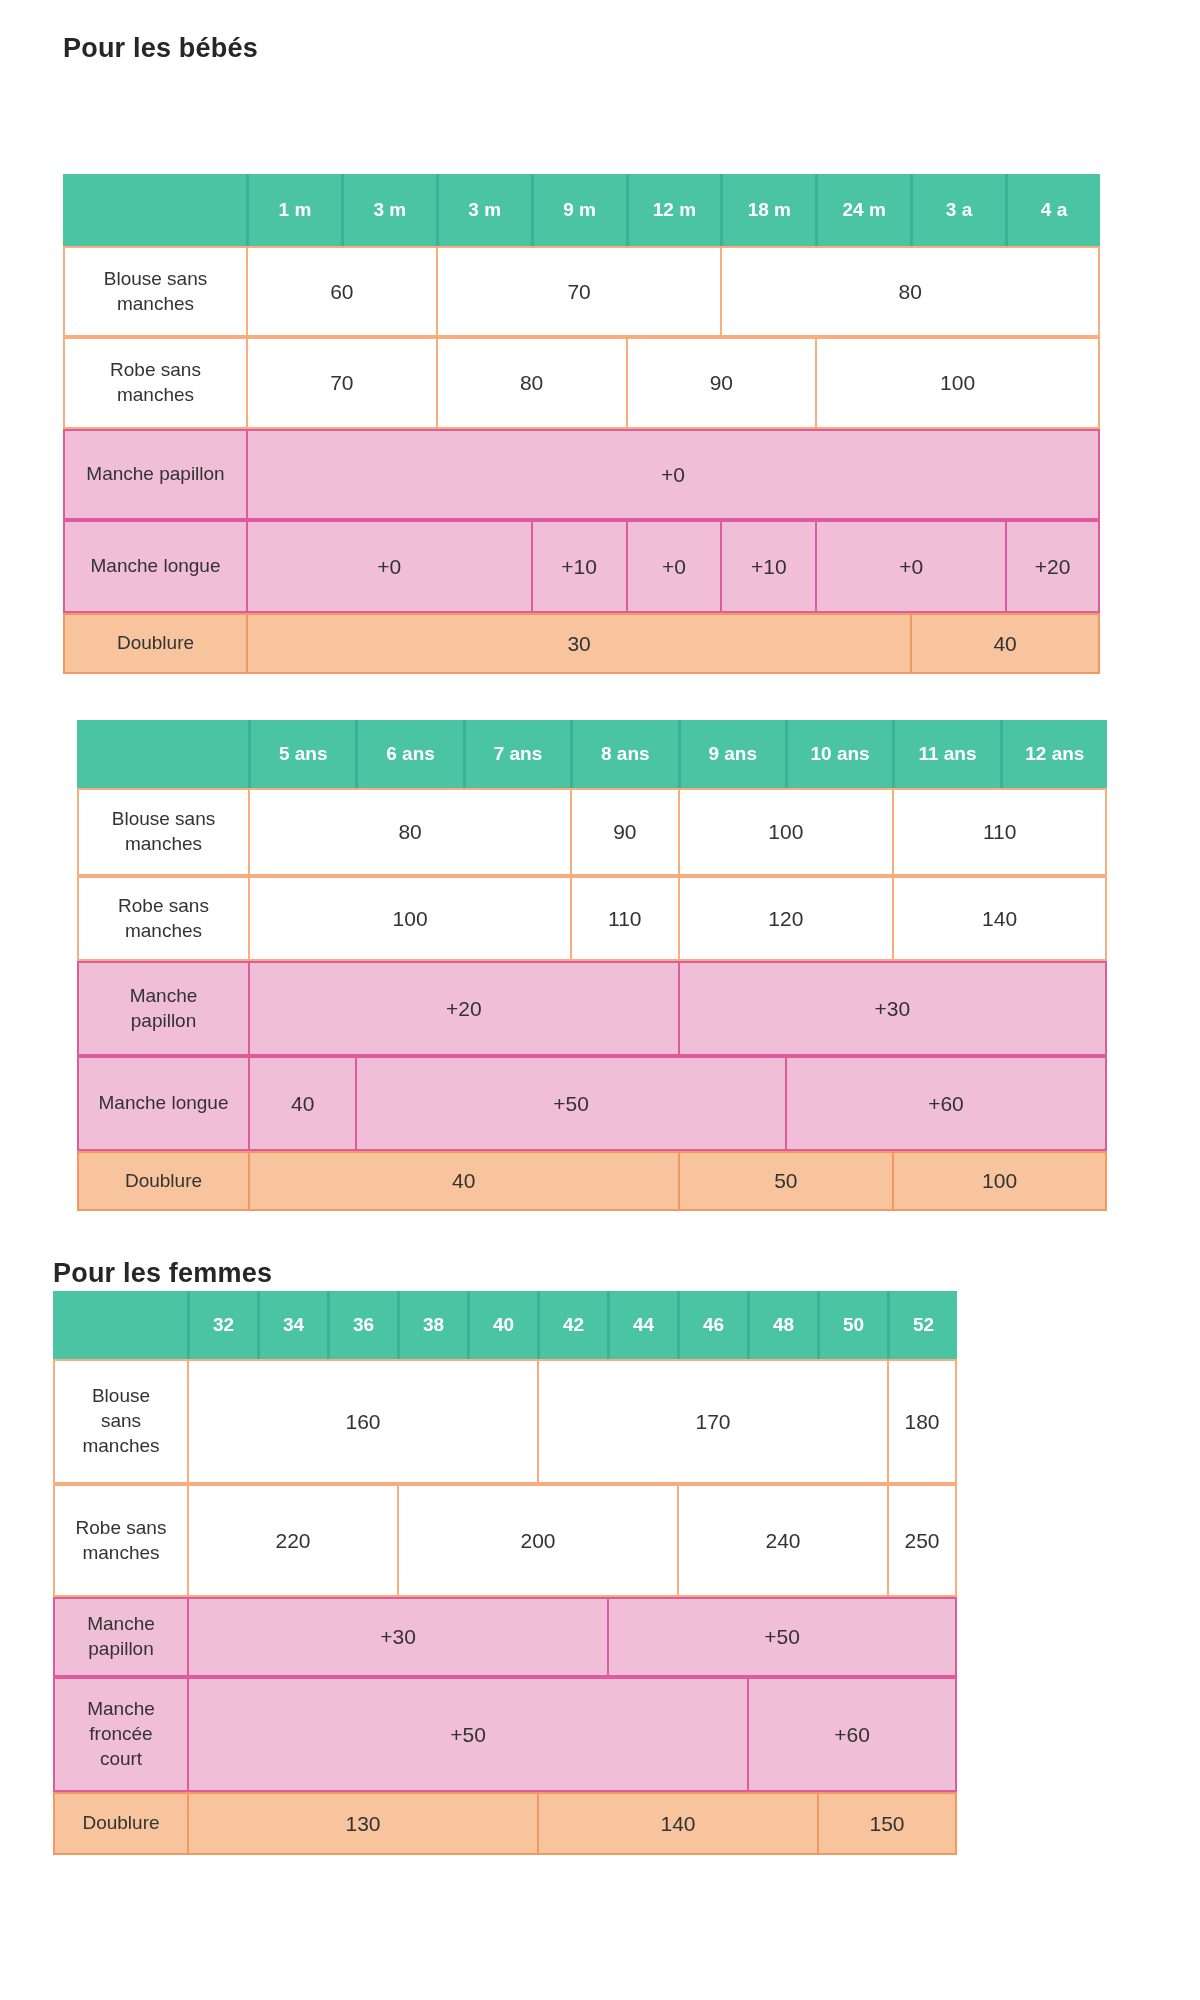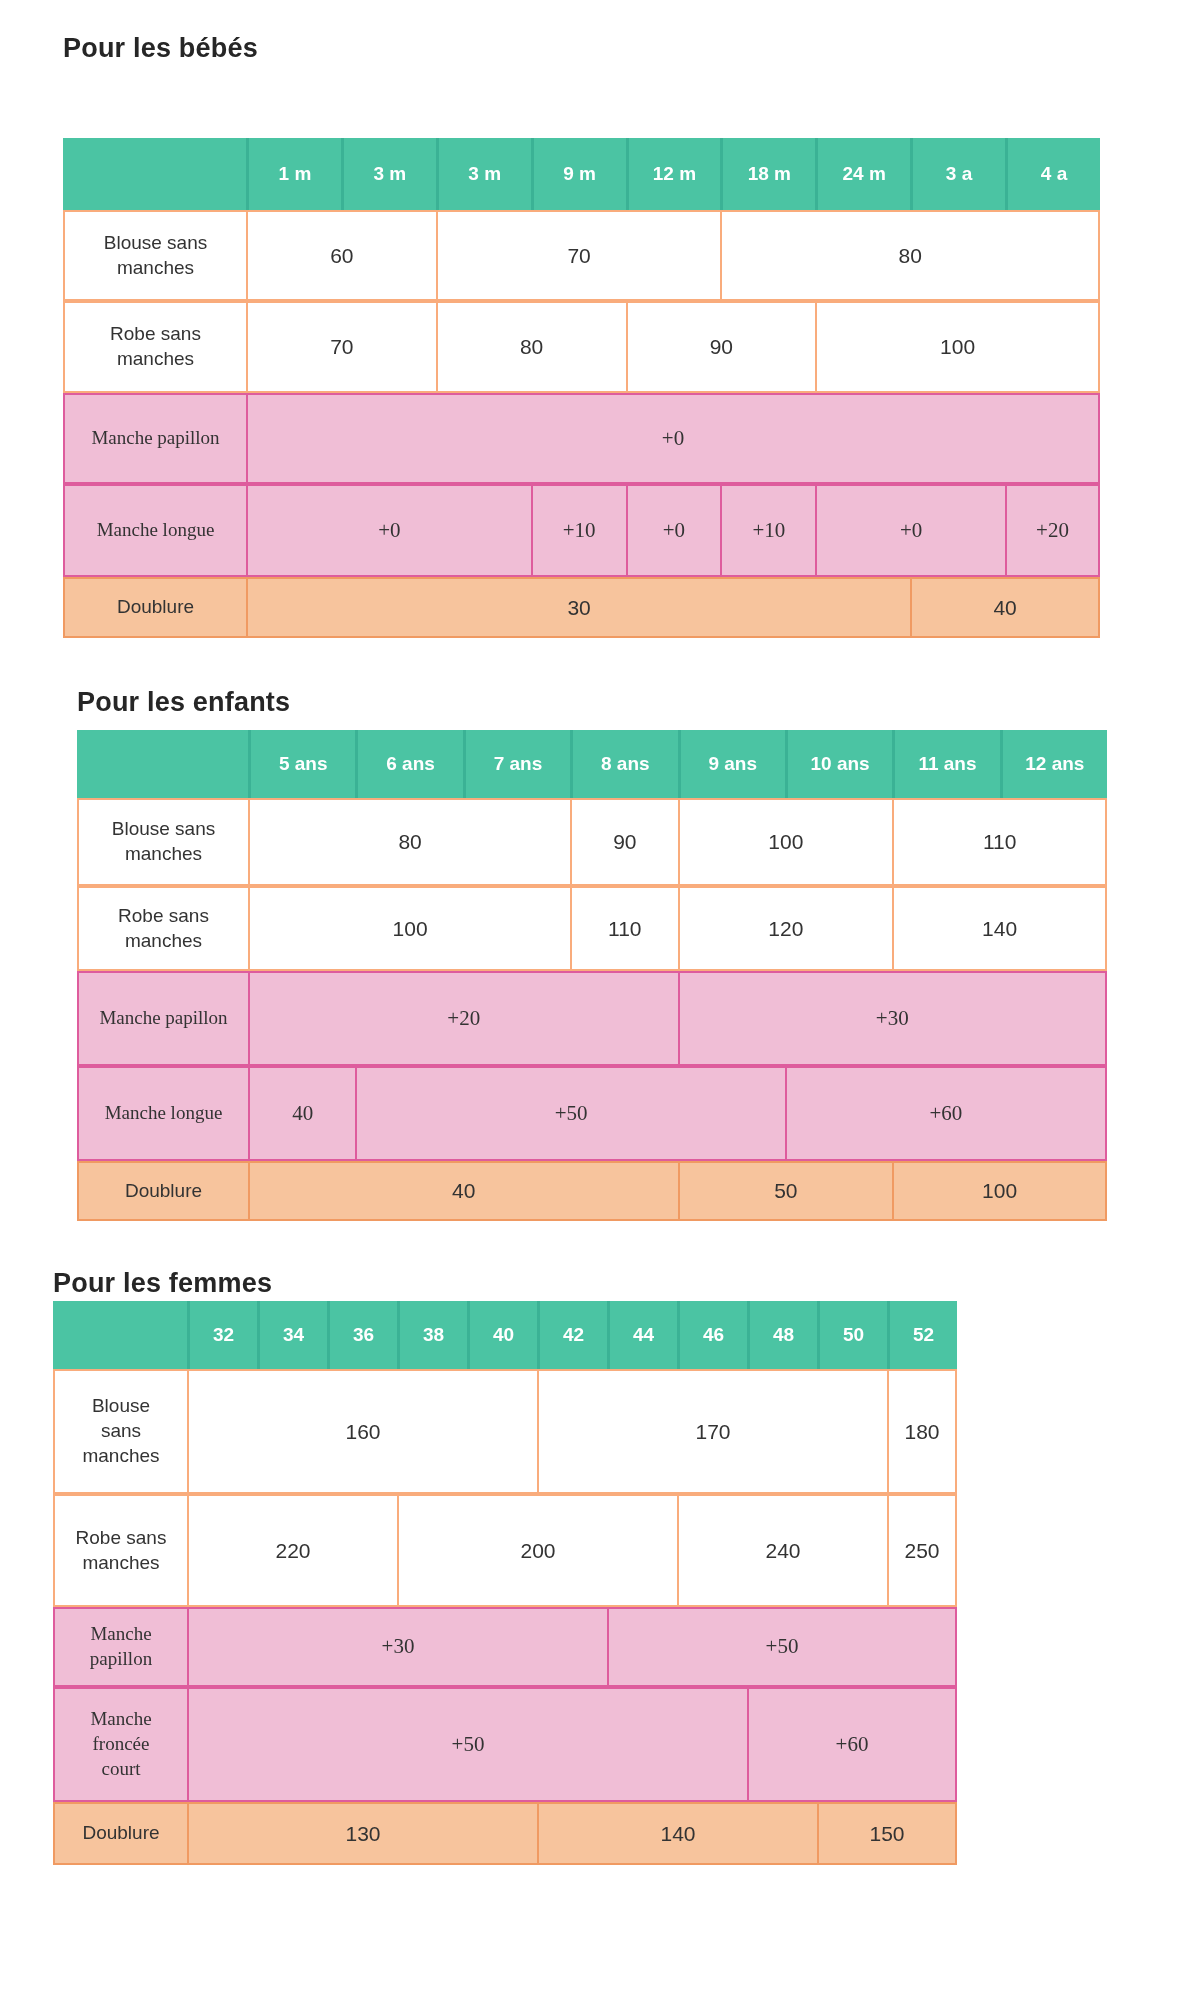--- a/index.html
+++ b/index.html
@@ -18,40 +18,40 @@
     color:var(--text);
   }
   section{display:block;}
   .s0{margin-left:63px;}
   .s1{margin-left:77px;margin-top:46px;}
   .s2{margin-left:53px;margin-top:44px;}
   h2{
     font-size:27px;line-height:36px;font-weight:700;color:var(--title);
     margin:0;letter-spacing:.2px;
   }
-  .s0 h2{margin-bottom:72px;}
+  .s0 h2{margin-bottom:108px;}
   .s1 h2{margin-bottom:10px;}
   .s2 h2{margin-bottom:0px;}
   table.size-table{
     border-collapse:separate;border-spacing:0;table-layout:fixed;
   }
   th,td{
     text-align:center;vertical-align:middle;
     font-size:21px;line-height:1.3;padding:0 4px;
   }
   th{
     background:var(--teal);color:var(--head-text);
     font-weight:700;font-size:19px;border:none;
   }
   th + th{border-left:3px solid var(--teal-sep);}
   td{border-style:solid;border-width:2px 0 2px 2px;}
   td:last-child{border-right-width:2px;}
   td.lbl{font-size:19px;padding:0 18px;}
   td.w{background:#ffffff;border-color:var(--w-border);}
-  td.p{background:var(--p-bg);border-color:var(--p-border);font-family:Liberation Serif, serif;}
+  td.p{background:var(--p-bg);border-color:var(--p-border);}
   td.o{background:var(--o-bg);border-color:var(--o-border);}
 </style>
 </head>
 <body>
 
 <main id="content">
     <section class="s0">
       <h2>Pour les bébés</h2>
       <table class="size-table" style="width:1037px">
         <colgroup>
@@ -109,21 +109,20 @@
           </tr>
           <tr style="height:61px">
             <td class="lbl o">Doublure</td>
             <td class="o" colspan="7">30</td>
             <td class="o" colspan="2">40</td>
           </tr>
         </tbody>
       </table>
     </section>
     <section class="s1">
-      <h2>Pour les enfants</h2>
       <table class="size-table" style="width:1030px">
         <colgroup>
           <col style="width:171px">
           <col>
           <col>
           <col>
           <col>
           <col>
           <col>
           <col>

